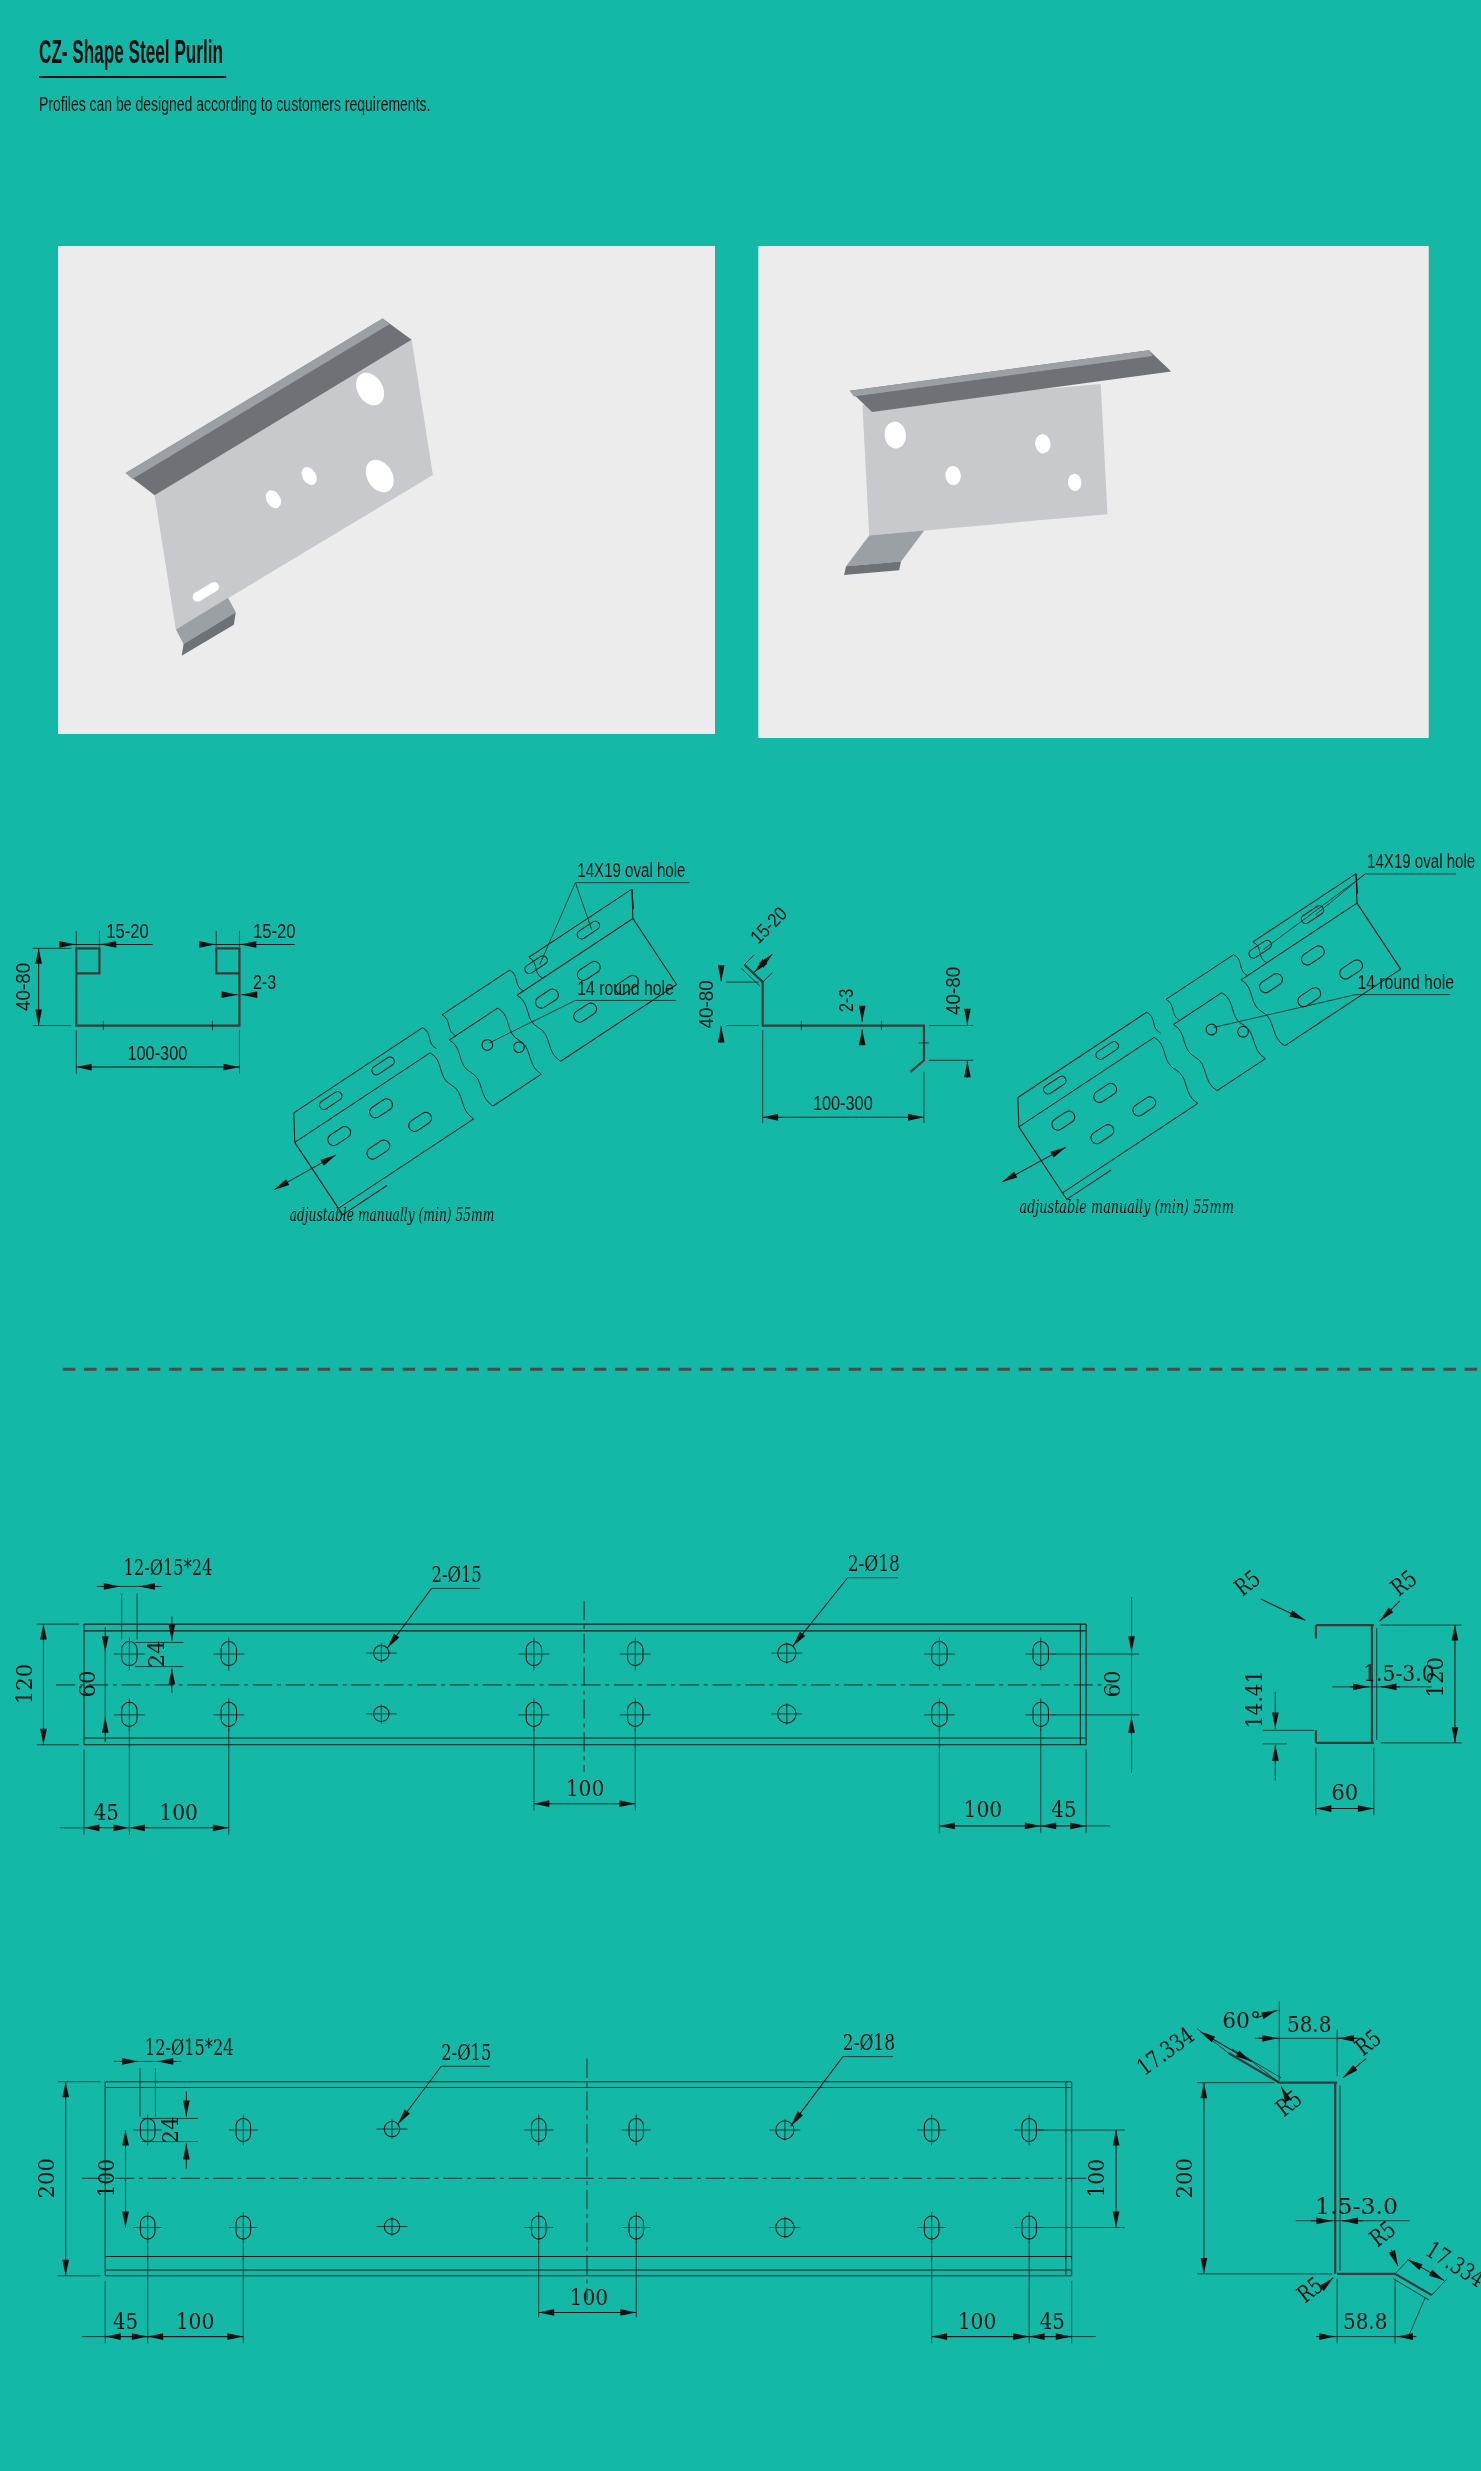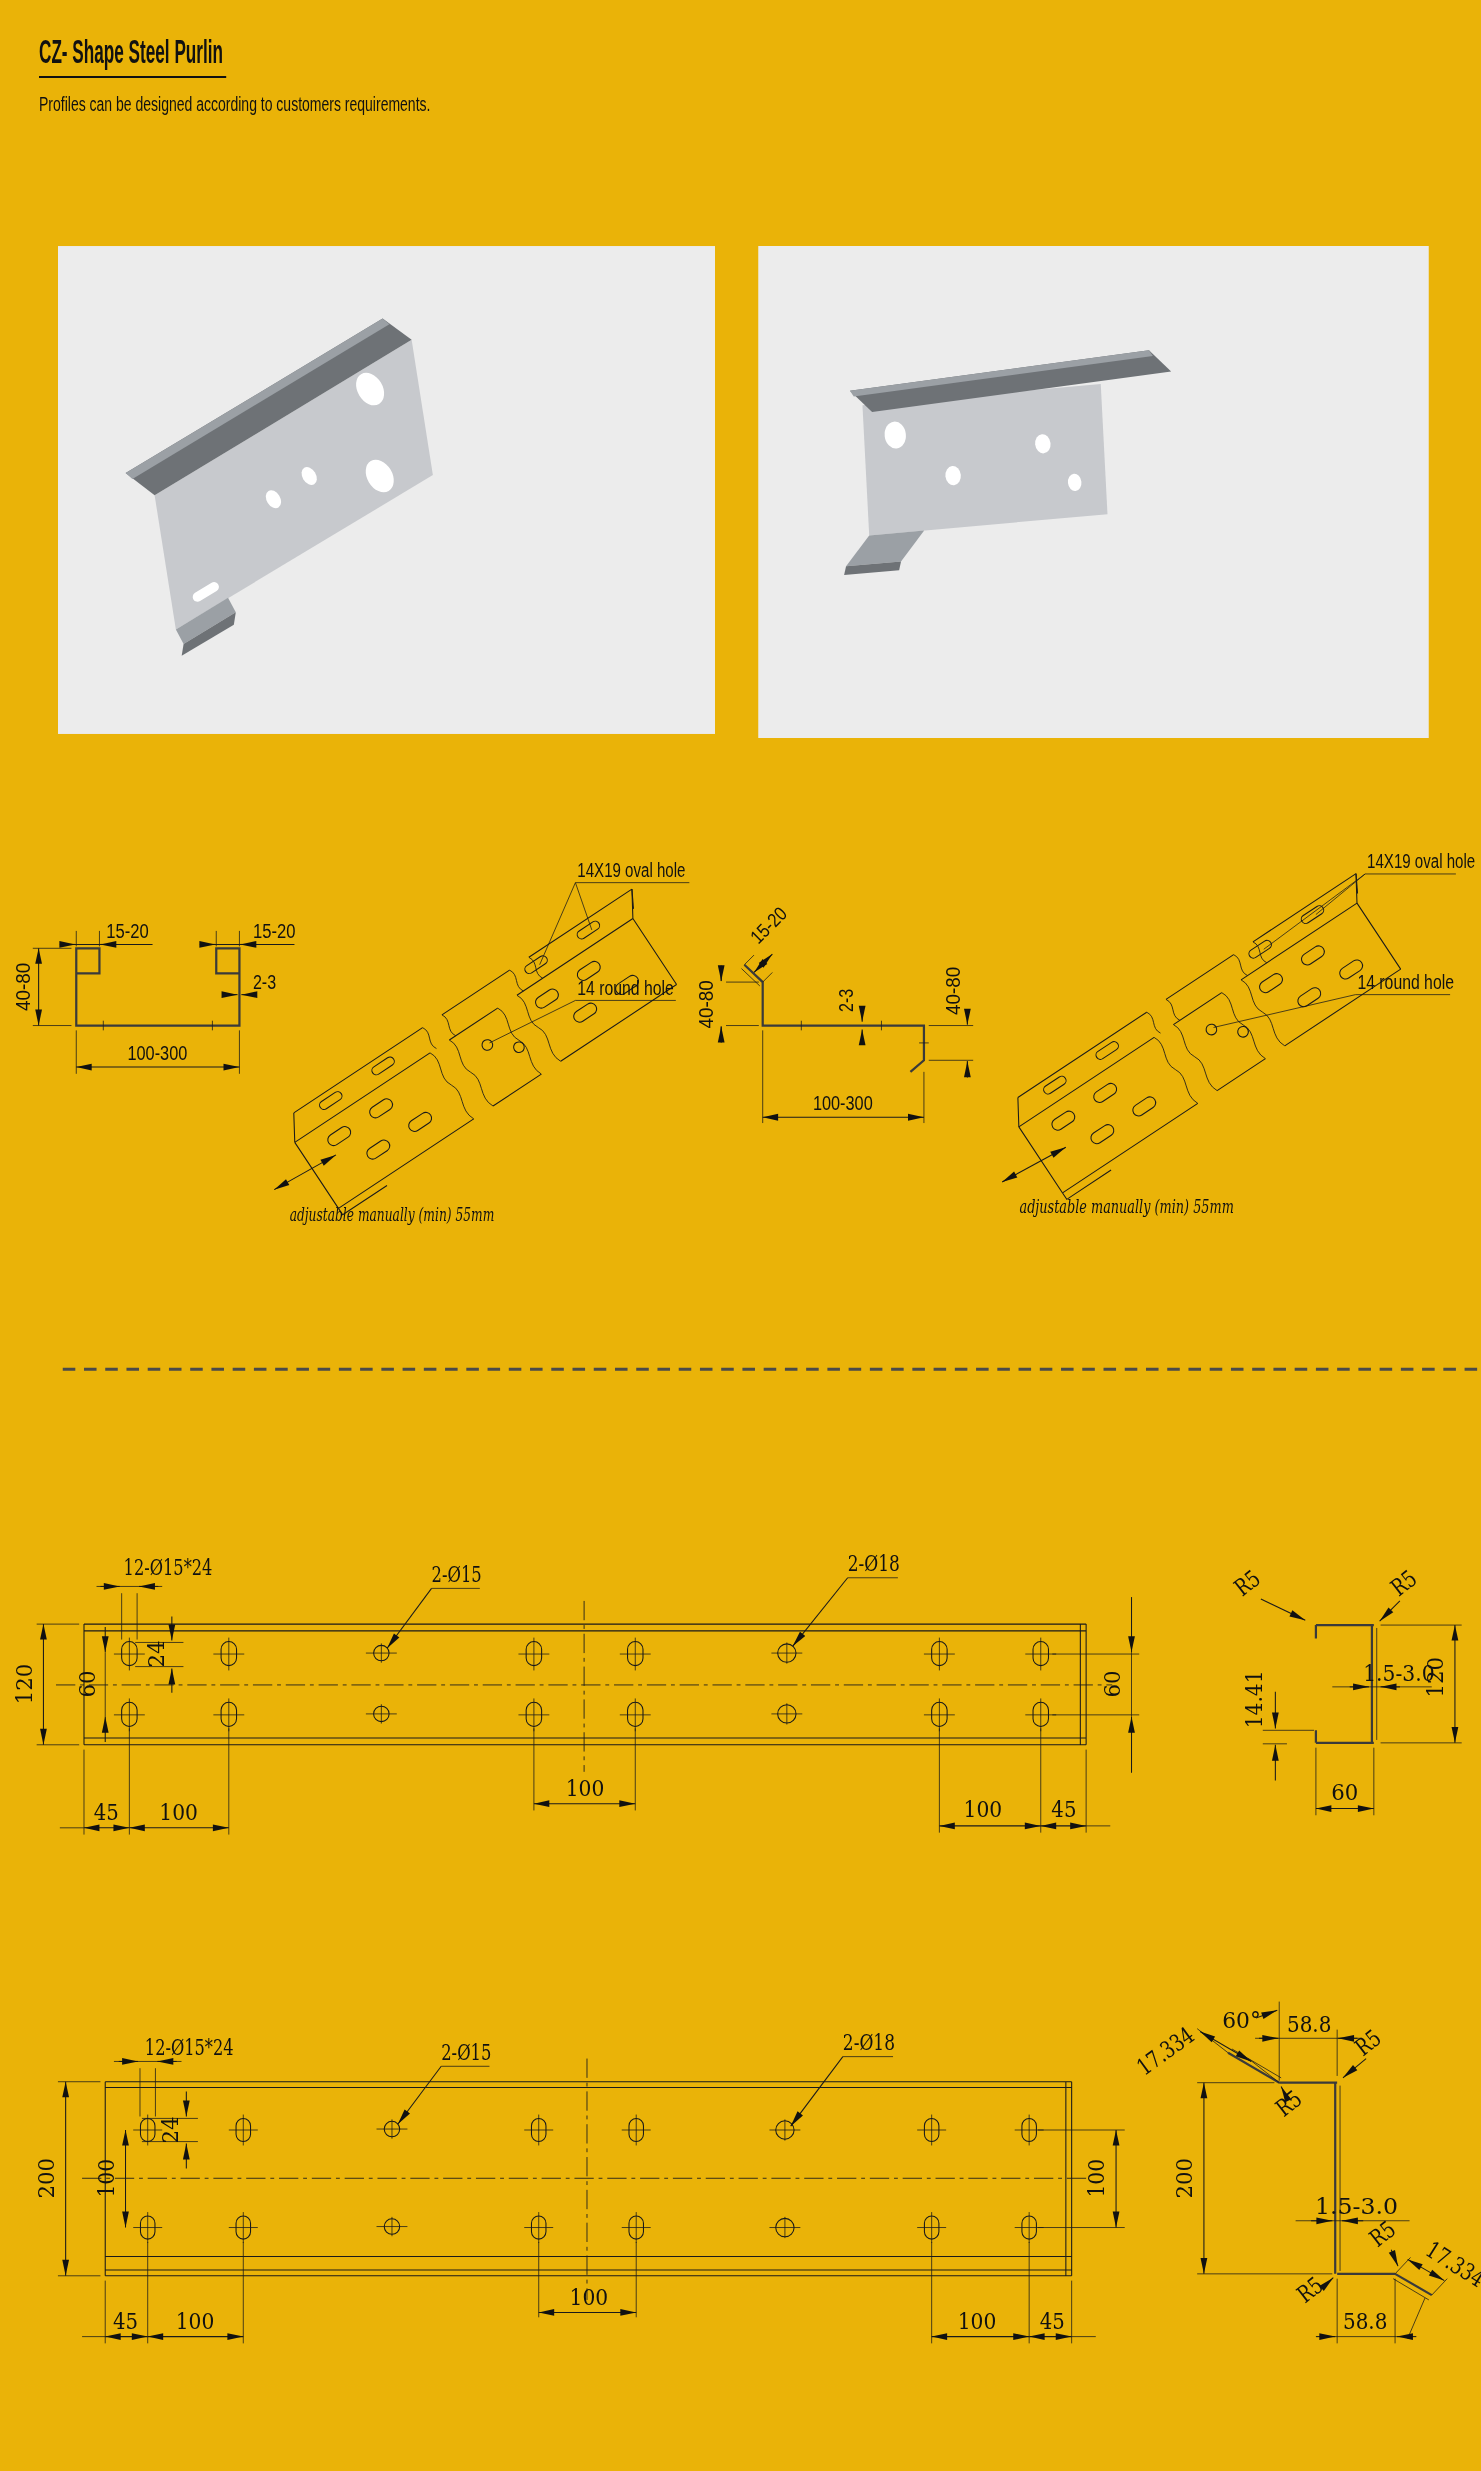--- a/index.html
+++ b/index.html
@@ -1,16 +1,16 @@
 <!DOCTYPE html>
 <html><head>
 <meta charset="utf-8">
 <style>
   html,body{margin:0;padding:0;background:#fff;}
-  #page{position:relative;width:1481px;height:2472px;background:#eab308;overflow:hidden;
+  #page{position:relative;width:1481px;height:2472px;background:#14b8a6;overflow:hidden;
         font-family:"Liberation Sans",sans-serif;color:#111;}
   .title{position:absolute;left:39px;top:33px;font-size:33px;font-weight:bold;letter-spacing:0px;
          transform:scaleX(0.52);transform-origin:left top;white-space:nowrap;
          border-bottom:2.9px solid #111;padding-bottom:4.8px;padding-right:5.8px;}
   .subtitle{position:absolute;left:39px;top:93px;font-size:20px;transform:scaleX(0.70);
          transform-origin:left top;white-space:nowrap;}
   .photo{position:absolute;}
   svg{display:block;}
   
   .ln{stroke:#1a1a1a;stroke-width:1.1;fill:none;}

